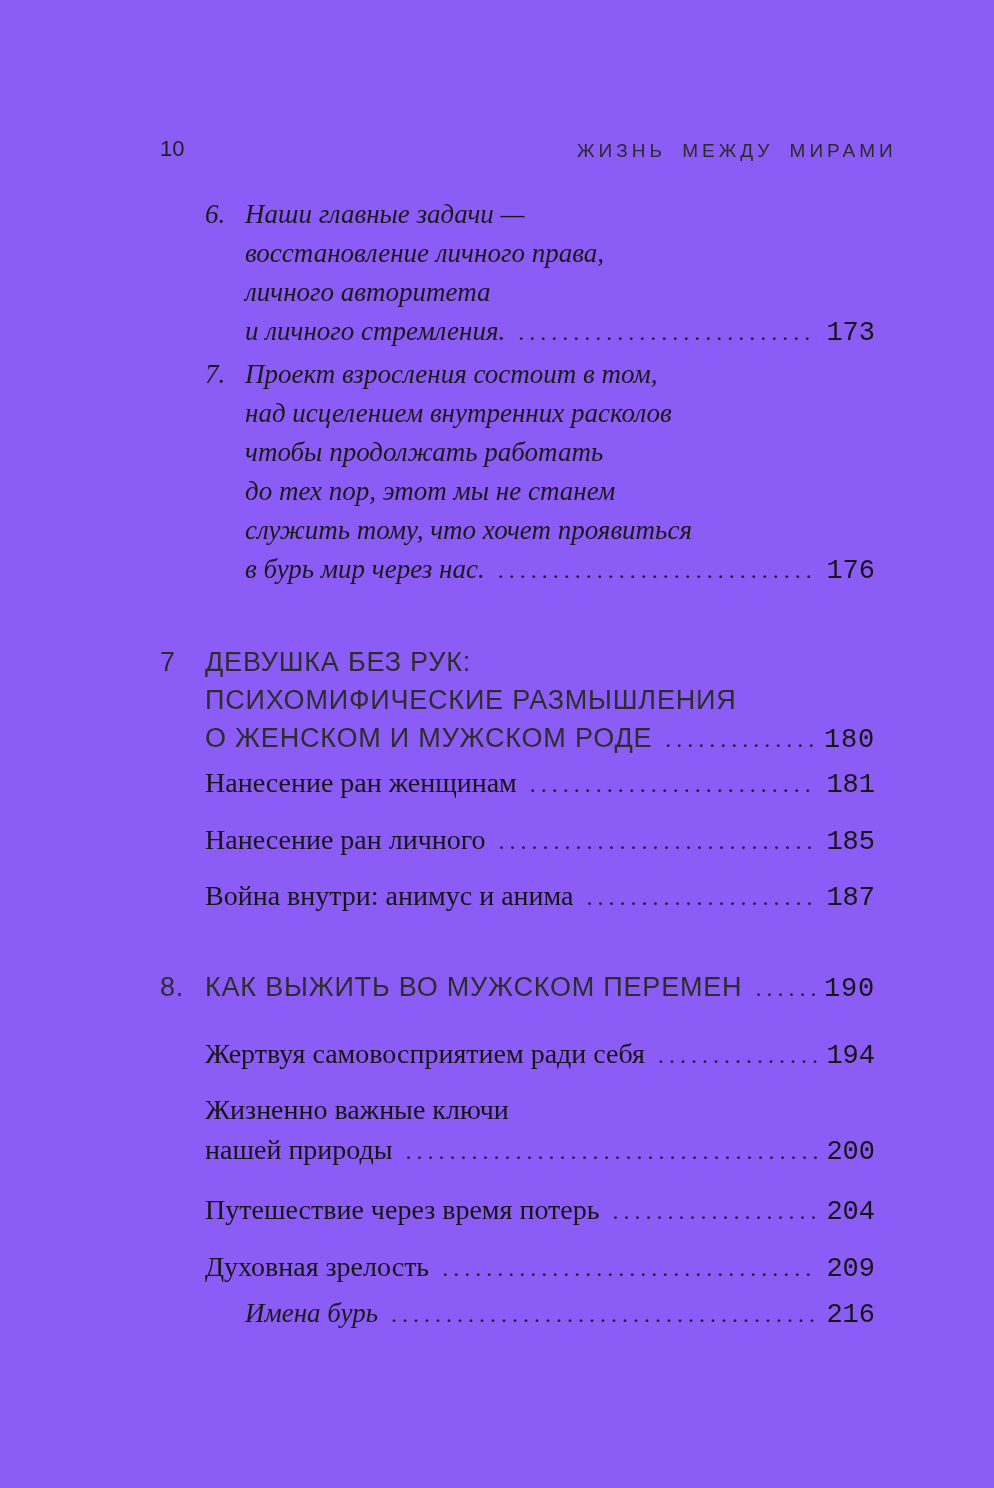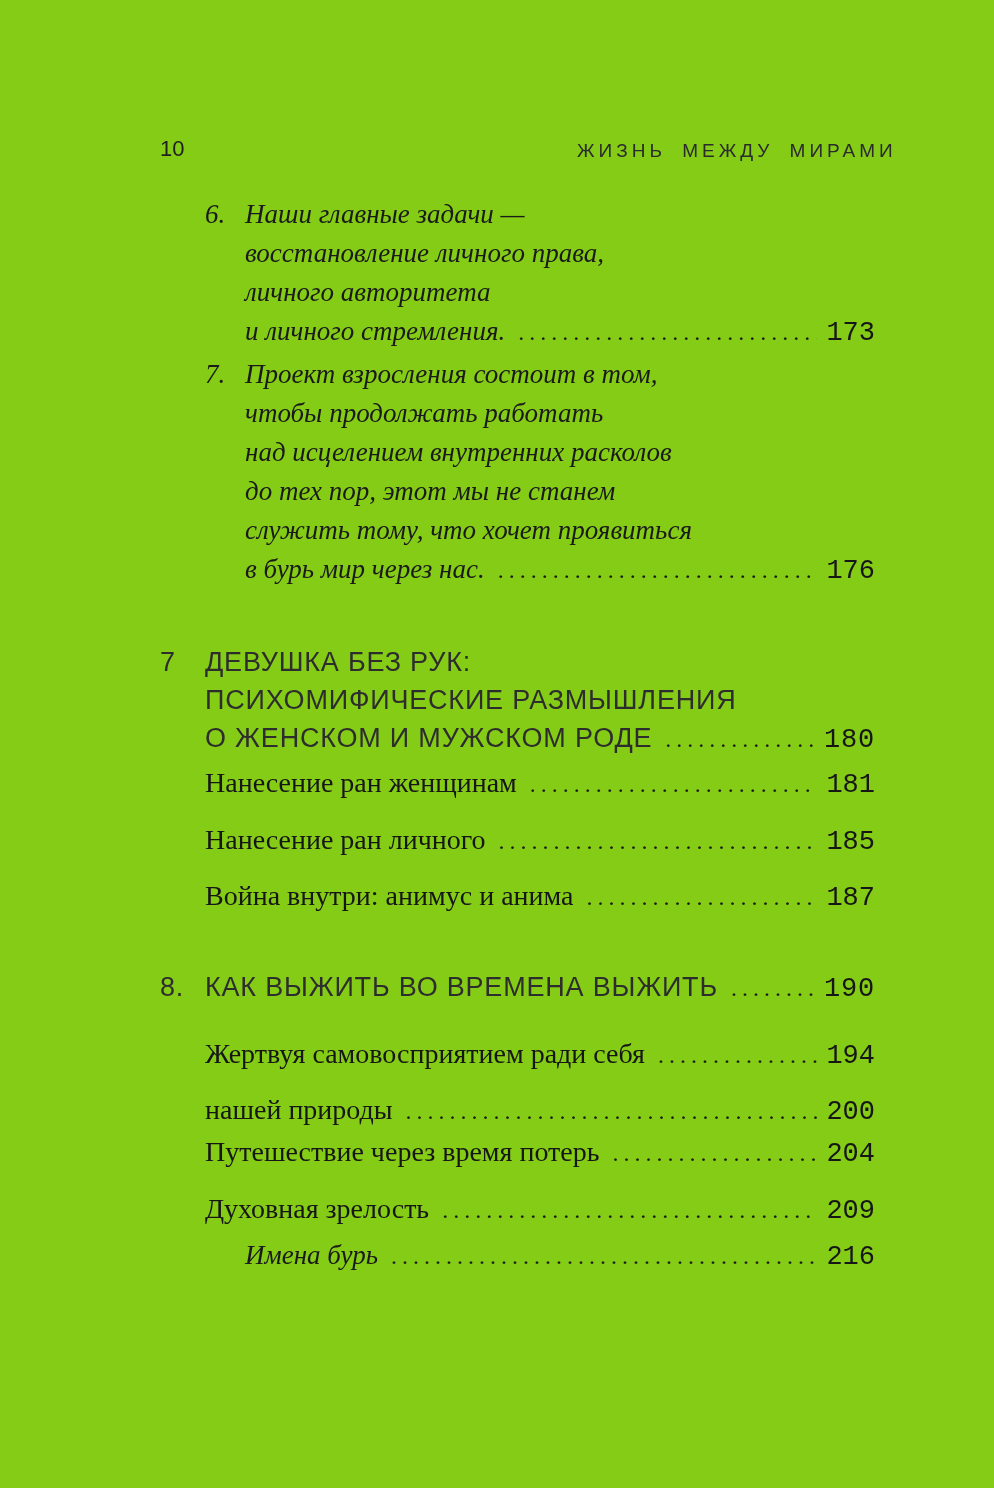--- a/index.html
+++ b/index.html
@@ -2,21 +2,21 @@
 <html><head>
 <meta charset="utf-8">
 <style>
   html, body { margin: 0; padding: 0; }
   body { background: #ffffff; }
 
   .page {
     position: relative;
     width: 994px;
     height: 1488px;
-    background: #84cc16;
+    background: #8b5cf6;
     overflow: hidden;
     color: #161616;
   }
 
   
   .pagenum {
     position: absolute;
     left: 160px;
     top: 136px;
     font-family: "Liberation Sans", sans-serif;
@@ -117,21 +117,21 @@
   
   .entry:nth-child(1)  { margin-top: 0; }
   .entry:nth-child(2)  { margin-top: 2px; }
   .entry:nth-child(3)  { margin-top: 52px; }
   .entry:nth-child(4)  { margin-top: 4px; align-items: center; }
   .entry:nth-child(5)  { margin-top: 15px; }
   .entry:nth-child(6)  { margin-top: 14px; }
   .entry:nth-child(7)  { margin-top: 50px; }
   .entry:nth-child(8)  { margin-top: 26px; }
   .entry:nth-child(9)  { margin-top: 14px; }
-  .entry:nth-child(10) { margin-top: 0; }
+  .entry:nth-child(10) { margin-top: 18px; }
   .entry:nth-child(11) { margin-top: 15px; }
   .entry:nth-child(12) { margin-top: 5px; }
 </style>
 </head>
 <body>
 
 <div class="page">
   <span class="pagenum">10</span>
   <span class="running-head">ЖИЗНЬ МЕЖДУ МИРАМИ</span>
 
@@ -146,22 +146,22 @@
             <span class="txt">и личного стремления.</span>
             <span class="dots"></span>
             <span class="pg">173</span>
           </div>
         </div>
       </div>
       <div class="entry italic-sub">
         <span class="num">7.</span>
         <div class="body">
           <div class="line">Проект взросления состоит в том,</div>
+          <div class="line">над исцелением внутренних расколов</div>
           <div class="line">чтобы продолжать работать</div>
-          <div class="line">над исцелением внутренних расколов</div>
           <div class="line">до тех пор, этот мы не станем</div>
           <div class="line">служить тому, что хочет проявиться</div>
           <div class="line last">
             <span class="txt">в бурь мир через нас.</span>
             <span class="dots"></span>
             <span class="pg">176</span>
           </div>
         </div>
       </div>
       <div class="entry chapter">
@@ -200,37 +200,38 @@
             <span class="txt">Война внутри: анимус и анима</span>
             <span class="dots"></span>
             <span class="pg">187</span>
           </div>
         </div>
       </div>
       <div class="entry chapter">
         <span class="num">8.</span>
         <div class="body">
           <div class="line last">
-            <span class="txt">КАК ВЫЖИТЬ ВО ВРЕМЕНА ВЫЖИТЬ</span>
+            <span class="txt">КАК ВЫЖИТЬ ВО МУЖСКОМ ПЕРЕМЕН</span>
             <span class="dots"></span>
             <span class="pg">190</span>
           </div>
         </div>
       </div>
       <div class="entry sub">
         <div class="body">
           <div class="line last">
             <span class="txt">Жертвуя самовосприятием ради себя</span>
             <span class="dots"></span>
             <span class="pg">194</span>
           </div>
         </div>
       </div>
       <div class="entry sub">
         <div class="body">
+          <div class="line">Жизненно важные ключи</div>
           <div class="line last">
             <span class="txt">нашей природы</span>
             <span class="dots"></span>
             <span class="pg">200</span>
           </div>
         </div>
       </div>
       <div class="entry sub">
         <div class="body">
           <div class="line last">

